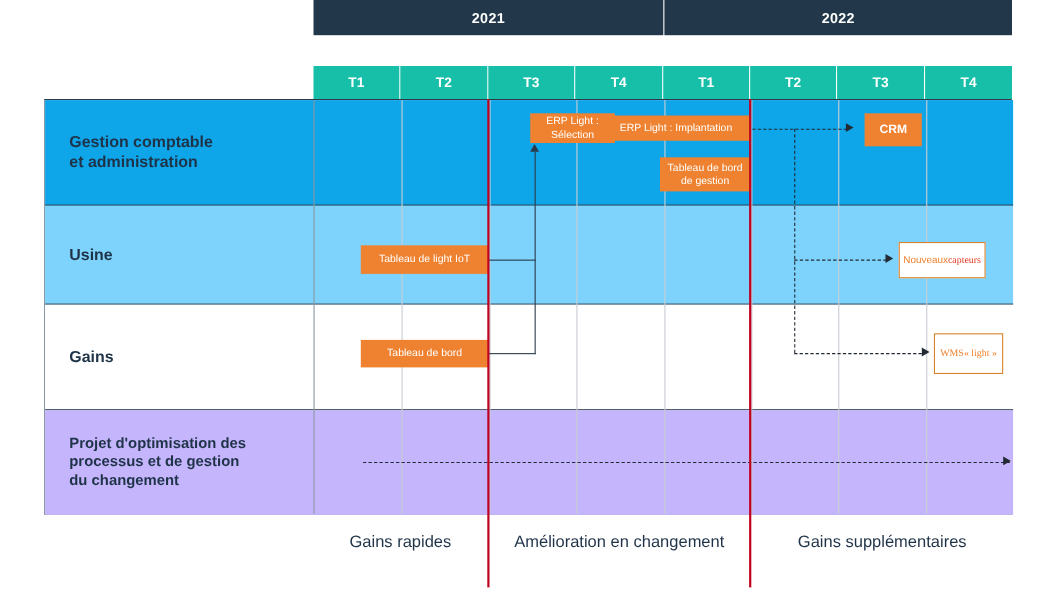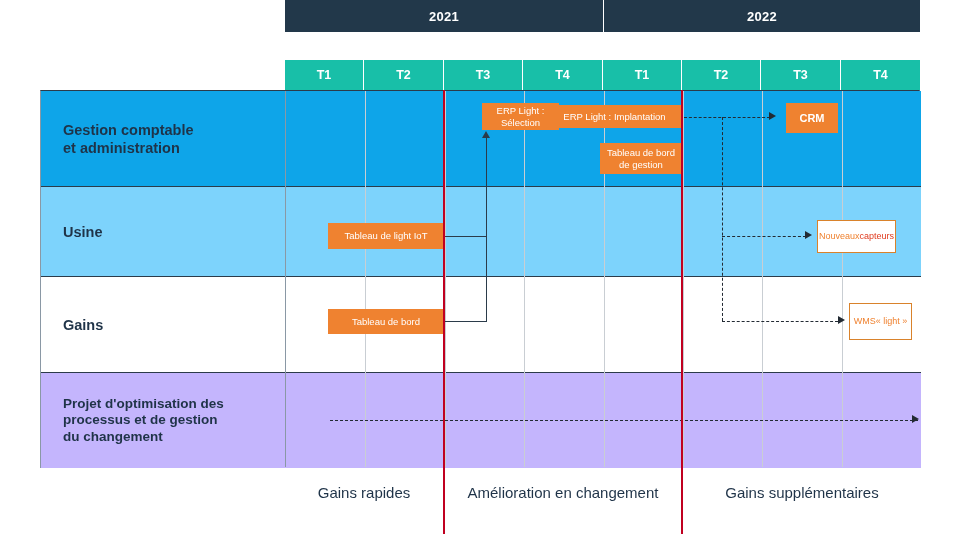--- a/index.html
+++ b/index.html
@@ -81,21 +81,21 @@
     position:absolute;
     background:#ffffff;
     border:1.4px solid #d9822b;
     font-size:9px;
     line-height:1.25;
     display:flex; flex-direction:row;
     align-items:center; justify-content:center;
     text-align:center;
   }
   .outbox .l1 { color:#ef8230; }
-  .outbox .l2 { color:#e03a1e; }
+  .outbox .l2 { color:#e03a1e;font-family:Liberation Serif, serif; }
 
   
   .solidline { position:absolute; background:#2b3b4a; }
   .vline { width:1.3px; }
   .hline { height:1.3px; }
 
   .dashline-h {
     position:absolute; height:0;
     border-top:1.4px dashed #222a33;
   }
@@ -213,21 +213,21 @@
     <span class="l2">capteurs</span>
   </div>
 
   <div class="bar" style="left:328px; top:309px; width:116px; height:25px;">
     <span>Tableau de bord</span>
   </div>
 
   <div class="dashline-h" style="left:722px; top:321px; width:116px;"></div>
   <div class="arrow-r" style="left:838px; top:316px;"></div>
 
-  <div class="outbox" style="left:849px; top:303px; width:63px; height:37px;">
+  <div class="outbox" style="left:849px; top:303px; width:63px; height:37px;font-family:Liberation Serif, serif;">
     <span class="l1">WMS</span>
     <span class="l1">« light »</span>
   </div>
 
   <div class="dashline-h" style="left:330px; top:420px; width:588px;"></div>
   <div class="arrow-r" style="left:912px; top:415px;"></div>
 
   <div class="redline" style="left:443px; top:90px; height:444px;"></div>
   <div class="redline" style="left:681px; top:90px; height:444px;"></div>
 

